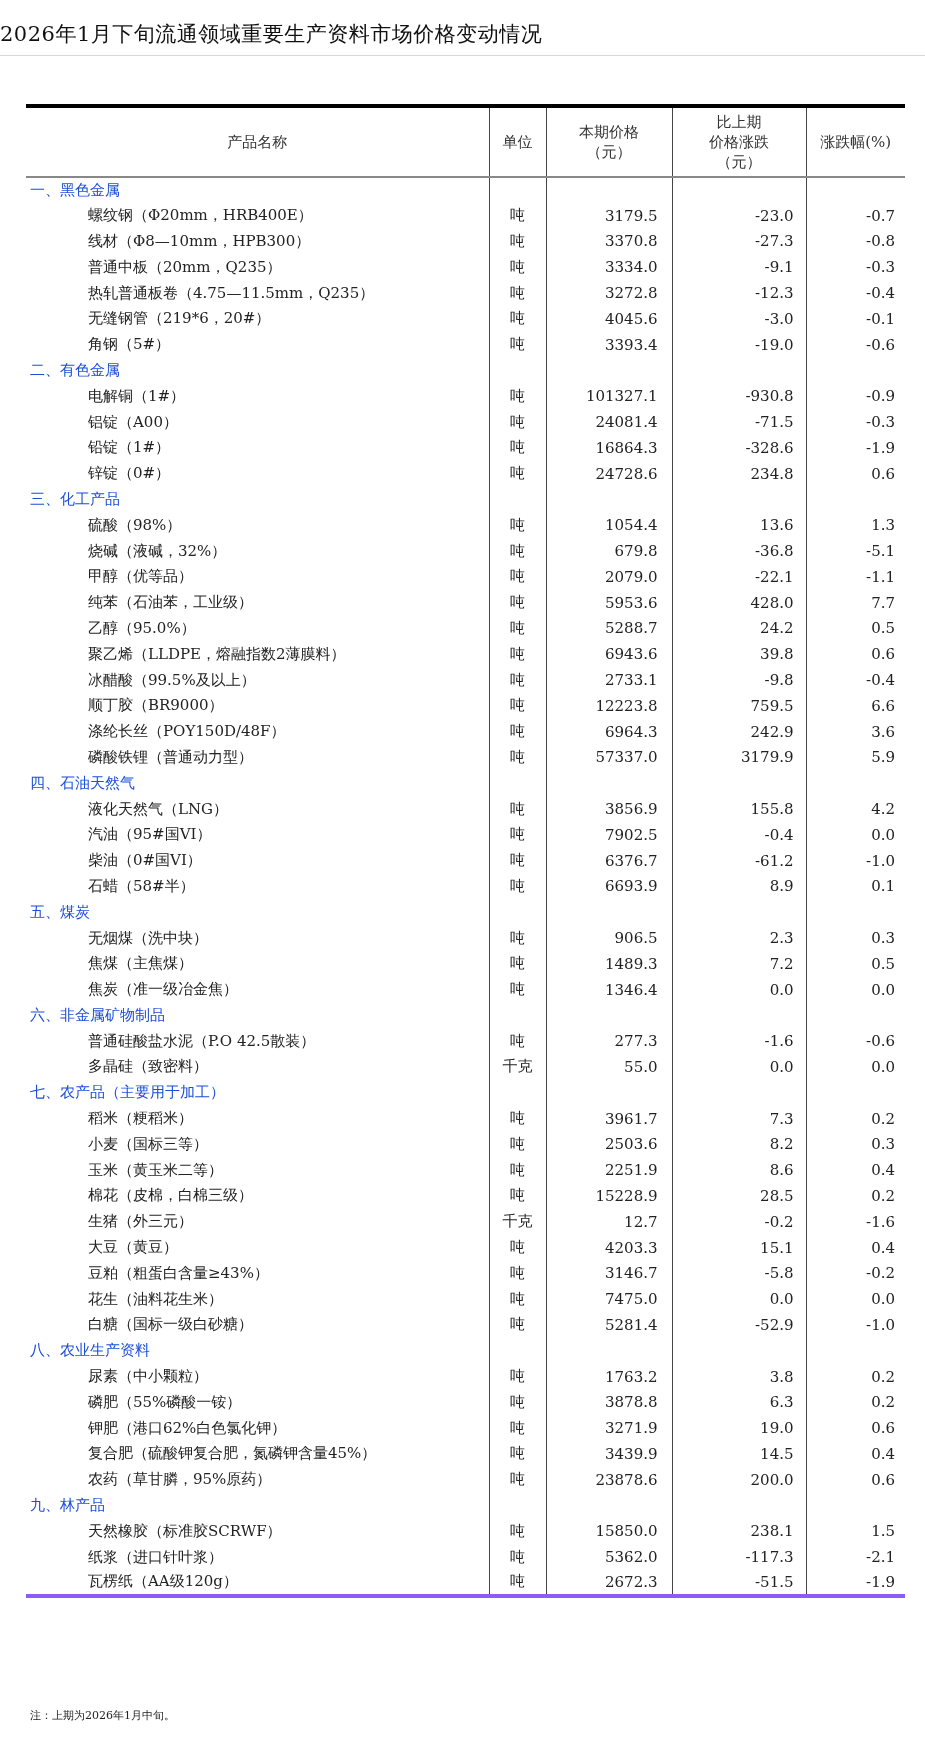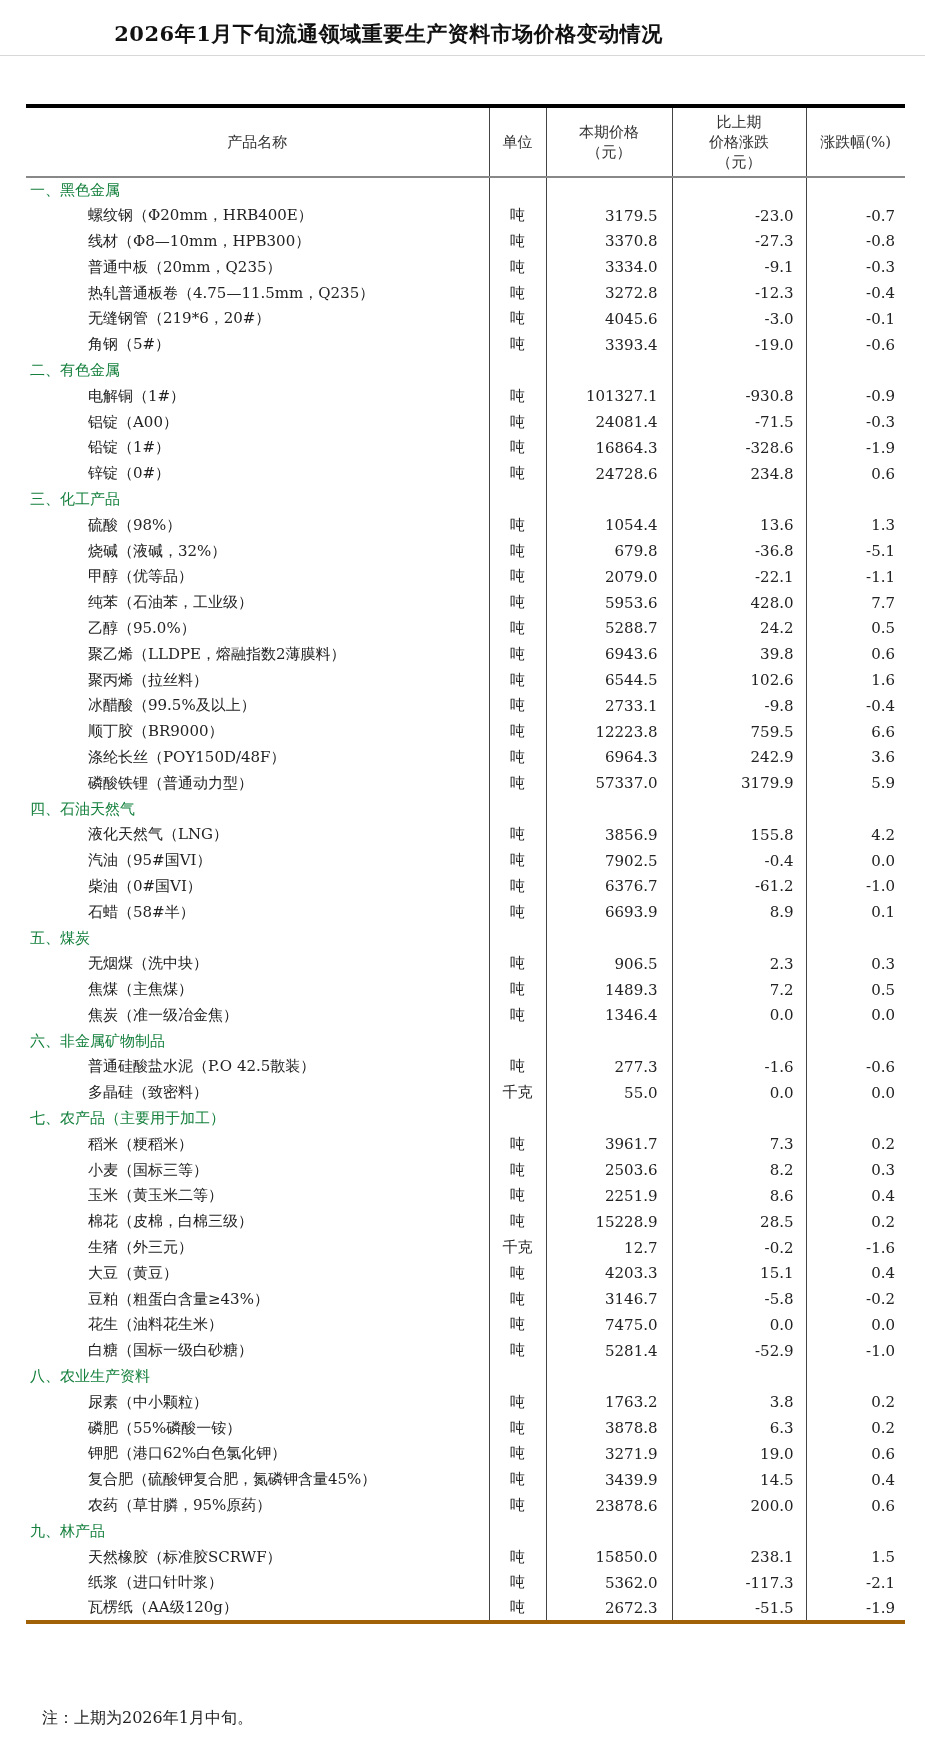--- a/index.html
+++ b/index.html
@@ -1,42 +1,42 @@
 <!DOCTYPE html>
 <html><head>
 <meta charset="utf-8">
 <style>
   html, body { margin:0; padding:0; background:#ffffff; }
   body { width:925px; height:1742px; position:relative; overflow:hidden;
          font-family:"DejaVu Serif","Liberation Serif",serif; color:#222; }
-  .title { position:absolute; left:0; top:20px; width:777px; text-align:center;
-           font-size:21px; font-weight:bold; letter-spacing:0.5px; color:#111; }
+  .title { position:absolute; left:0; top:20px; width:777px; 
+           font-size:21px; font-weight:normal; letter-spacing:0.5px; color:#111; }
   .title-rule { position:absolute; left:0; top:55px; width:925px; height:1px; background:#d8d8d8; }
   .tbl { position:absolute; left:26px; top:104px; width:879px; border-collapse:collapse; table-layout:fixed; }
   .tbl thead tr { height:71px; }
   .tbl thead th { font-weight:normal; font-size:15px; color:#333; line-height:20px;
                   border-top:4px solid #000; border-bottom:2px solid #888; }
   .tbl th, .tbl td { border-left:1px solid #444; border-right:1px solid #444; padding:0; }
   .tbl th:first-child, .tbl td:first-child { border-left:none; }
   .tbl th:last-child, .tbl td:last-child { border-right:none; }
   .tbl tbody tr { height:25.8px; }
   .tbl td { font-size:15px; color:#222; white-space:nowrap; }
-  .tbl tbody tr:last-child td { border-bottom:4px solid #a16207; }
+  .tbl tbody tr:last-child td { border-bottom:4px solid #8b5cf6; }
   .c-name { width:463px; }
   .c-unit { width:57px; text-align:center; }
   .c-price { width:126px; text-align:right; }
   .c-chg { width:134px; text-align:right; }
   .c-pct { width:99px; text-align:right; }
   td.c-price { padding-right:14px; }
   td.c-chg { padding-right:12px;padding-left:12px; }
   td.c-pct { padding-right:10px;margin-left:20px; }
-  td.cat { padding-left:4px; color:#15803d;margin-top:36px; }
+  td.cat { padding-left:4px; color:#1d4ed8;margin-top:36px; }
   td.item { padding-left:62px; }
   th.c-name, th.c-unit, th.c-price, th.c-chg, th.c-pct { text-align:center; }
-  .note { position:absolute; left:42px; top:1708px; font-size:16px; color:#222; }
+  .note { position:absolute; left:30px; top:1708px; font-size:11px; color:#222; }
 </style>
 </head>
 <body>
 
 <div class="title">2026年1月下旬流通领域重要生产资料市场价格变动情况</div>
 <div class="title-rule"></div>
 
 <table class="tbl">
   <colgroup>
     <col class="c-name">
@@ -189,27 +189,20 @@
         <td class="c-pct">0.5</td>
       </tr>
       <tr>
         <td class="c-name item">聚乙烯（LLDPE，熔融指数2薄膜料）</td>
         <td class="c-unit">吨</td>
         <td class="c-price">6943.6</td>
         <td class="c-chg">39.8</td>
         <td class="c-pct">0.6</td>
       </tr>
       <tr>
-        <td class="c-name item">聚丙烯（拉丝料）</td>
-        <td class="c-unit">吨</td>
-        <td class="c-price">6544.5</td>
-        <td class="c-chg">102.6</td>
-        <td class="c-pct">1.6</td>
-      </tr>
-      <tr>
         <td class="c-name item">冰醋酸（99.5%及以上）</td>
         <td class="c-unit">吨</td>
         <td class="c-price">2733.1</td>
         <td class="c-chg">-9.8</td>
         <td class="c-pct">-0.4</td>
       </tr>
       <tr>
         <td class="c-name item">顺丁胶（BR9000）</td>
         <td class="c-unit">吨</td>
         <td class="c-price">12223.8</td>

